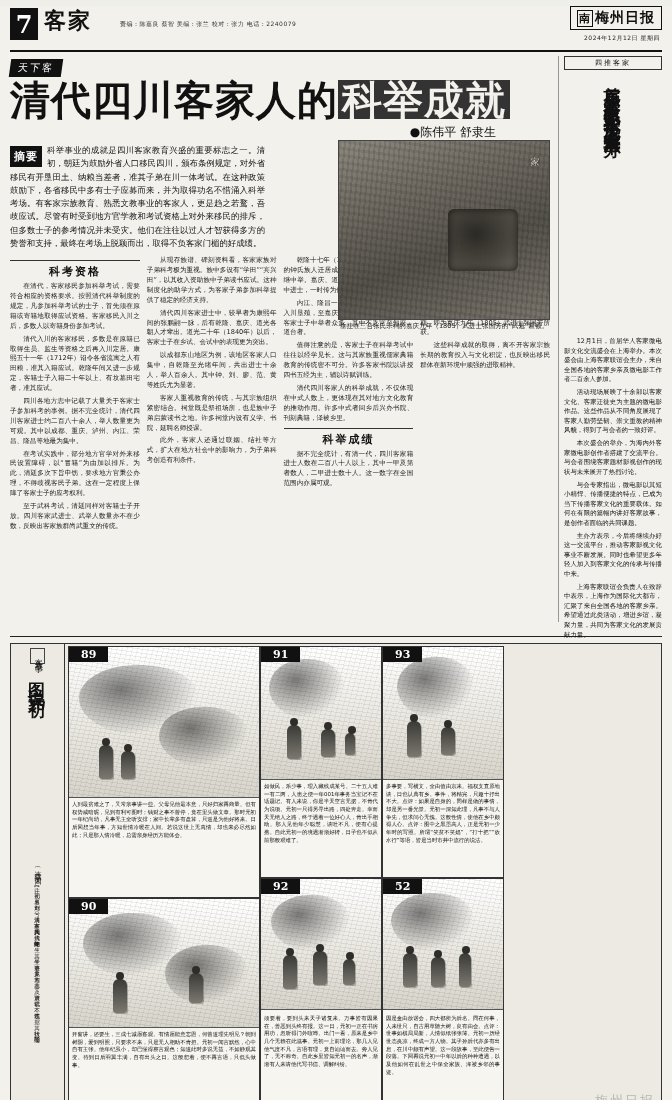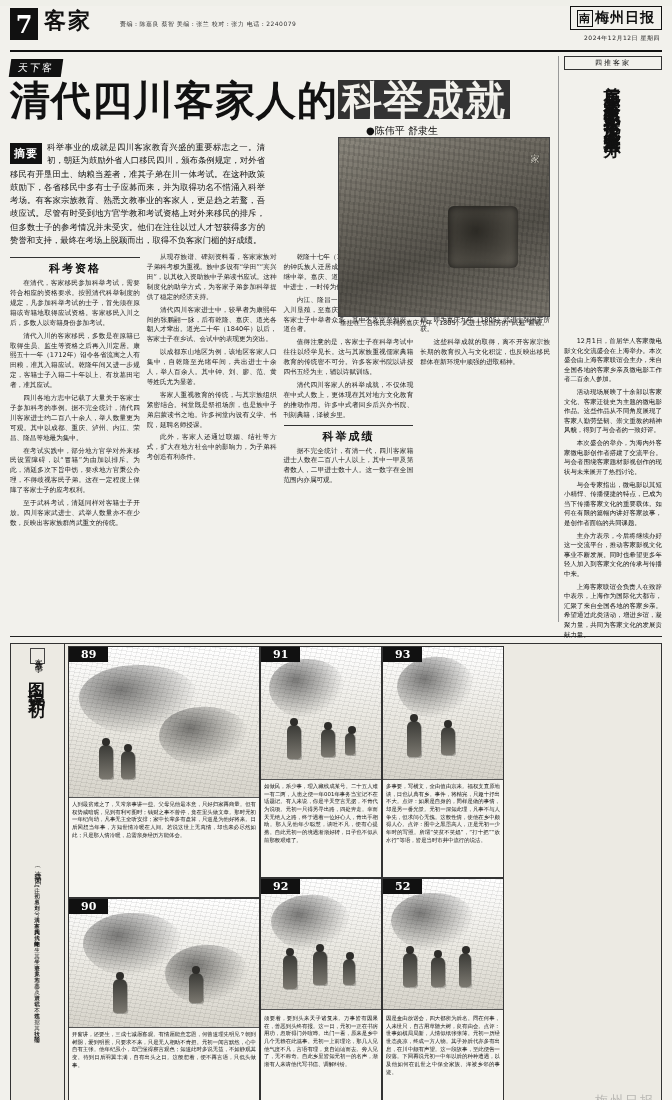--- a/index.html
+++ b/index.html
@@ -48,21 +48,21 @@
   }
   .headline{
     font-size:40px;font-weight:bold;letter-spacing:1px;line-height:1.05;
     font-family:"DejaVu Serif","Liberation Serif",serif;margin-top:2px;
   }
   .headline .hl-b{
     background:linear-gradient(transparent 8%, #333 8%, #333 92%, transparent 92%);
     -webkit-text-fill-color:#f2f1ec;color:#f2f1ec;
     padding:0 4px;
   }
-  .byline{text-align:right;font-size:10px;margin:3px 112px 3px 0;}
+  .byline{text-align:right;font-size:12px;margin:3px 54px 3px 0;}
 
   .leadblock{position:relative;margin-top:2px;}
   .leadtag{
     float:left;background:#111;color:#fff;font-size:11px;font-weight:bold;
     padding:3px 4px;margin:2px 5px 0 0;letter-spacing:1px;
     font-family:"DejaVu Serif","Liberation Serif",serif;
   }
   .lead{
     font-size:8.4px;line-height:1.58;text-align:justify;
     width:255px;

